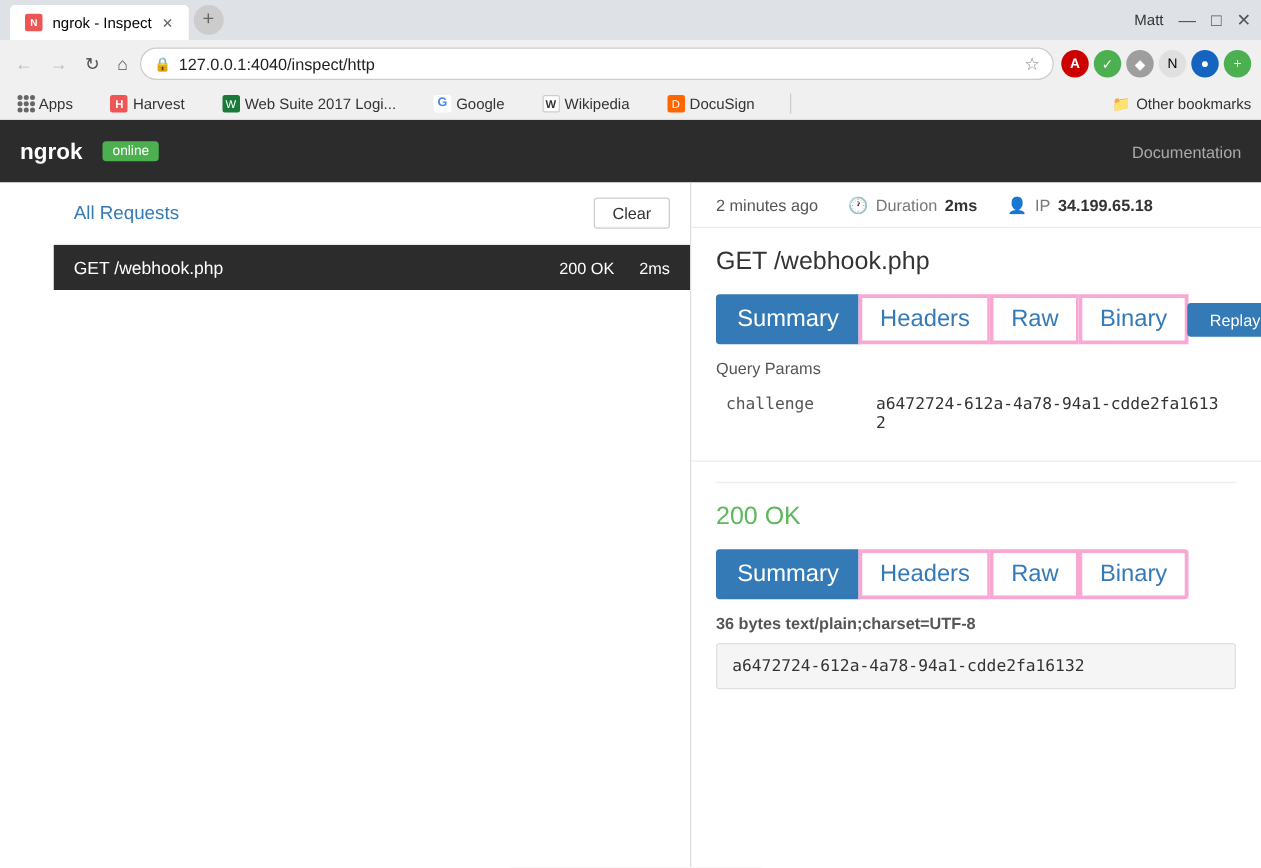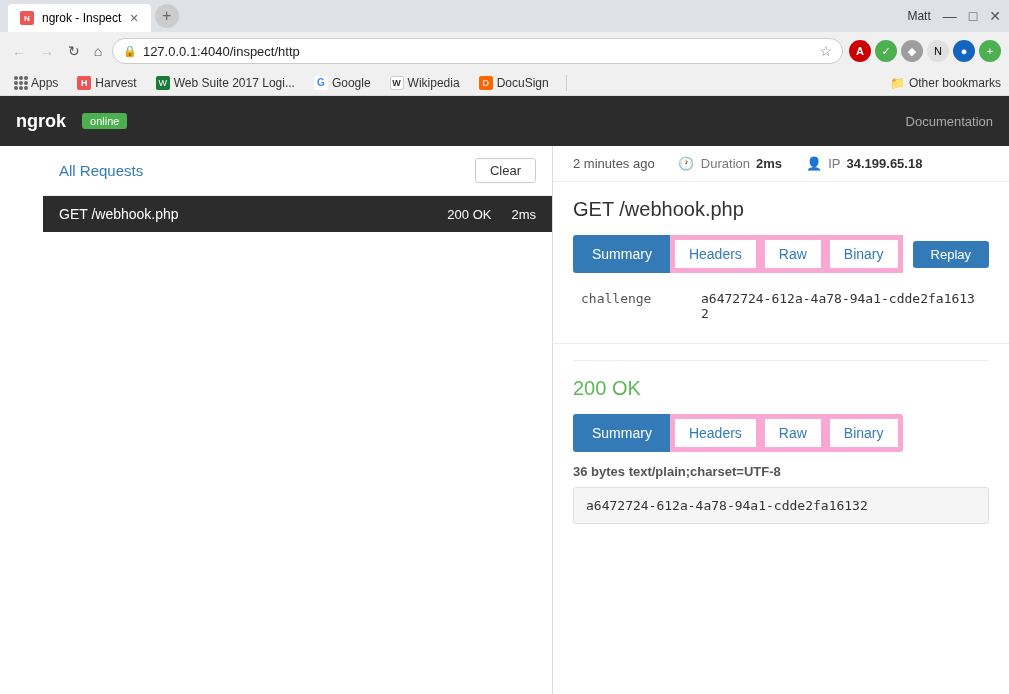--- a/index.html
+++ b/index.html
@@ -110,21 +110,21 @@
       cursor: pointer;
     }
 
     
     .bookmarks-bar {
       background: #f0f0f0;
       height: 26px;
       display: flex;
       align-items: center;
       padding: 0 8px;
-      gap: 7px;
+      gap: 18px;
       border-bottom: 1px solid #ddd;
       font-size: 12px;
     }
     .bm-apps {
       display: flex;
       align-items: center;
       gap: 3px;
       padding: 2px 6px;
       cursor: pointer;
       color: #333;
@@ -298,23 +298,23 @@
       margin-bottom: 14px;
     }
     .detail-tabs {
       display: flex;
       align-items: center;
       gap: 0;
       margin-bottom: 12px;
     }
     .detail-tab {
       padding: 6px 14px;
-      border: 5px solid #f9a8d4;
-      cursor: pointer;
-      font-size: 14px;
+      border: 3px solid #f9a8d4;
+      cursor: pointer;
+      font-size: 19px;
       color: #337ab7;
       background: white;
       margin-right: -1px;
     }
     .detail-tab.active {
       background: #337ab7;
       color: white;
       border-color: #337ab7;
     }
     .detail-tab:first-child { border-radius: 3px 0 0 3px; }
@@ -533,20 +533,21 @@
 
     <div class="request-detail">
       <div class="request-title">GET /webhook.php</div>
       <div class="detail-tabs">
         <button class="detail-tab active">Summary</button>
         <button class="detail-tab">Headers</button>
         <button class="detail-tab">Raw</button>
         <button class="detail-tab">Binary</button>
         <button class="replay-btn">Replay</button>
       </div>
+      <div class="query-params-label">Query Params</div>
       <table class="params-table">
         <tbody>
           <tr>
             <td class="param-key">challenge</td>
             <td class="param-value">a6472724-612a-4a78-94a1-cdde2fa16132</td>
           </tr>
         </tbody>
       </table>
     </div>
 

